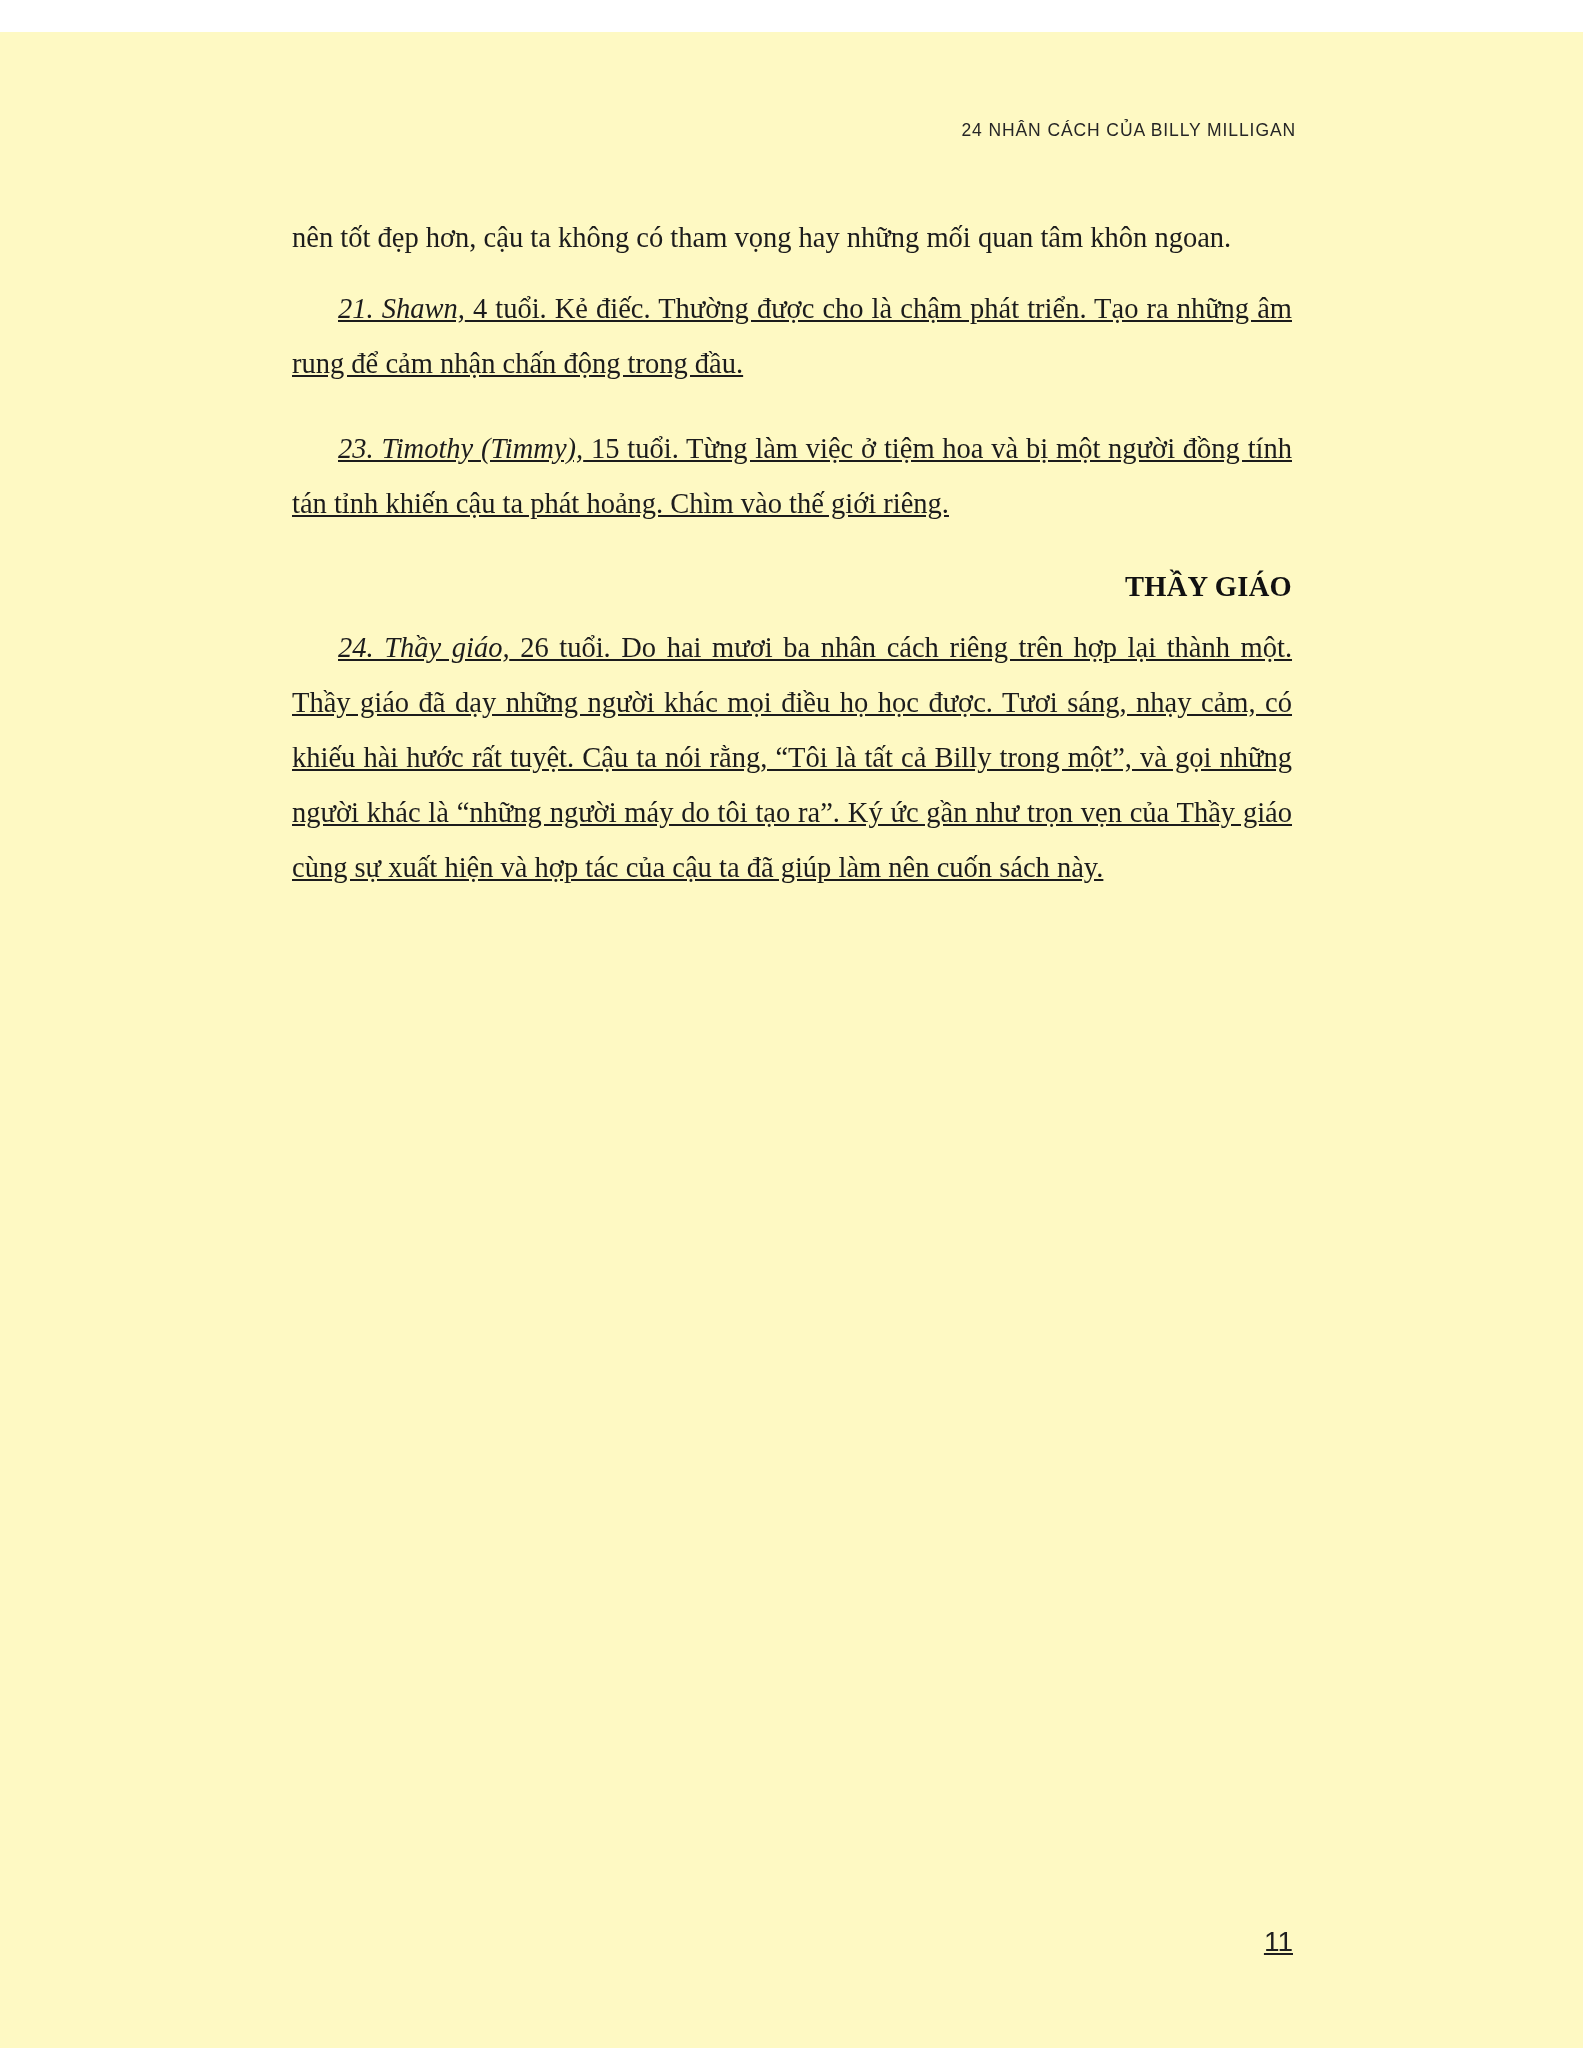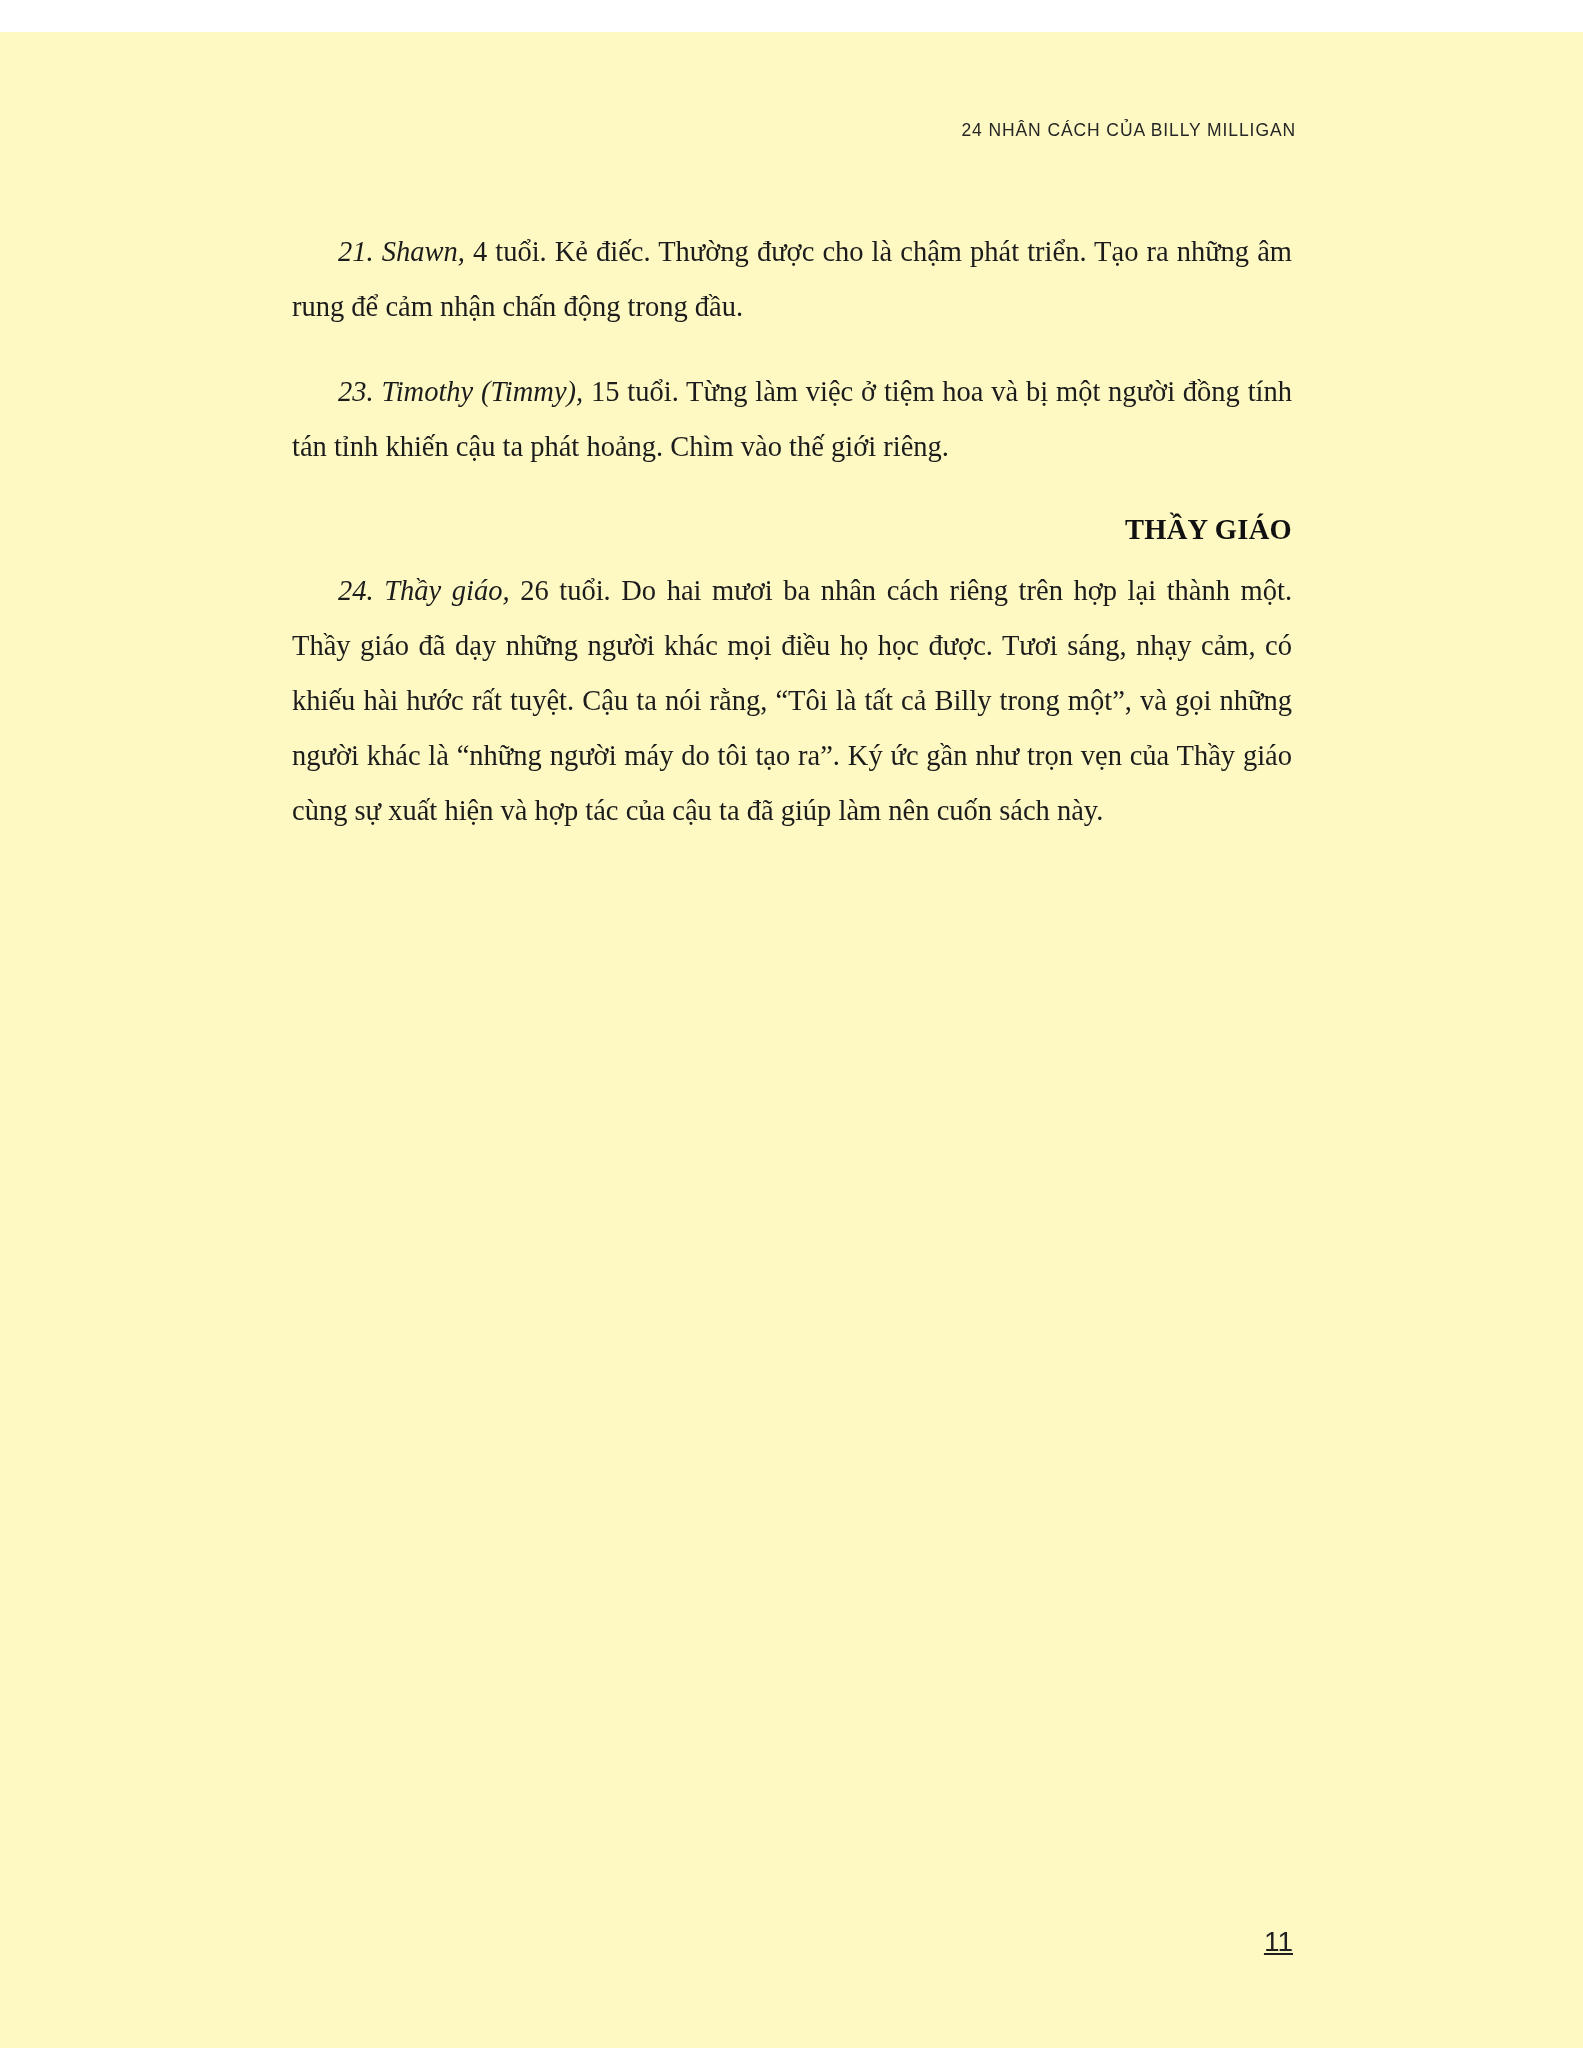--- a/index.html
+++ b/index.html
@@ -46,20 +46,21 @@
     margin: 0 0 2px 0;
     font-size: 28.5px;
     line-height: 55px;
     text-align: justify;
     text-justify: inter-word;
     color: #1c1c1c;
   }
 
   .para.indent {
     text-indent: 46px;
+    text-decoration: underline;
   }
 
   .para .lead {
     font-style: italic;
   }
 
   .subheading {
     margin: 28px 0 6px 0;
     font-size: 28.5px;
     line-height: 55px;
@@ -88,20 +89,23 @@
 </style>
 </head>
 <body>
 
 <div class="page">
 
   <div class="running-head">24 NHÂN CÁCH CỦA BILLY MILLIGAN</div>
 
   <div class="text-column">
 
+    <p class="para">
+      <span>nên tốt đẹp hơn, cậu ta không có tham vọng hay những mối quan tâm khôn ngoan.</span>
+    </p>
 
     <div class="block-gap"></div>
 
     <p class="para indent">
       <span class="lead">21. Shawn,</span><span> 4 tuổi. Kẻ điếc. Thường được cho là chậm phát triển. Tạo ra những âm rung để cảm nhận chấn động trong đầu.</span>
     </p>
 
     <div class="block-gap"></div>
 
 

